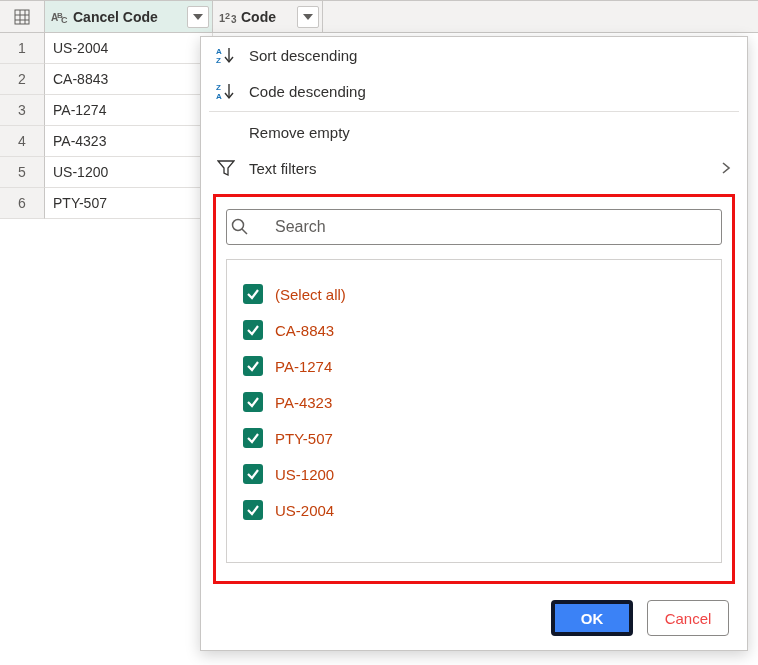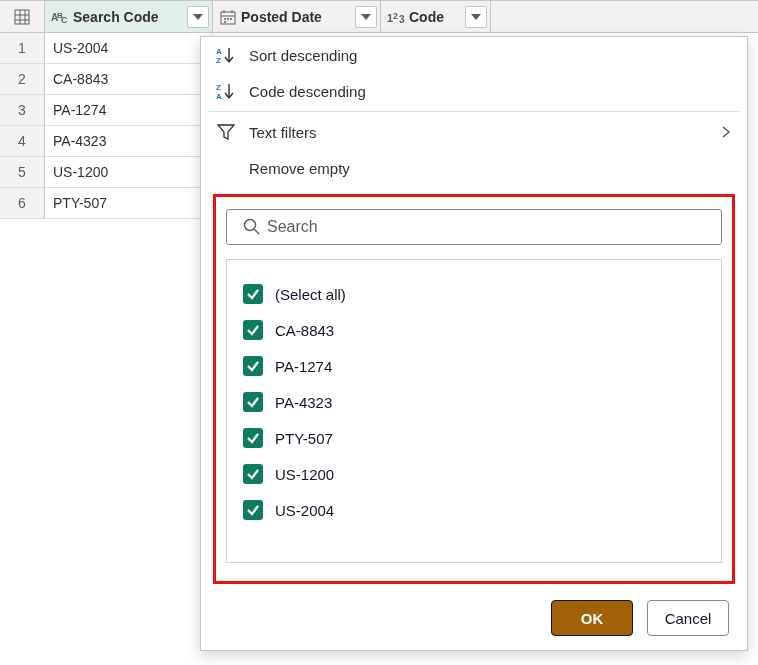--- a/index.html
+++ b/index.html
@@ -27,32 +27,32 @@
   .cells .row .c1 { width:168px; border-right:1px solid #e1dfdd; padding-left:8px; display:flex; align-items:center; color:#323130; }
 
   
   .menu { position:absolute; top:36px; left:200px; width:548px; background:#fff; border:1px solid #c8c6c4; box-shadow:0 4px 14px rgba(0,0,0,0.18); padding-bottom:14px; }
   .menu-item { display:flex; align-items:center; height:36px; padding-left:14px; gap:12px; cursor:default; font-size:15px; color:#323130; }
   .menu-item .mi-icon { width:22px; display:flex; align-items:center; justify-content:center; }
   .menu-item .mi-arrow { margin-left:auto; margin-right:16px; color:#605e5c; }
   .menu-sep { height:1px; background:#e1dfdd; margin:2px 8px; }
 
   .highlight-box { border:3px solid #e11; margin:8px 12px 0 12px; padding:12px 10px 18px 10px; }
-  .search { display:flex; align-items:center; border:1px solid #8a8886; border-radius:3px; height:36px; padding-left:16px; gap:4px; margin-bottom:14px; }
+  .search { display:flex; align-items:center; border:1px solid #8a8886; border-radius:3px; height:36px; padding-left:4px; gap:24px; margin-bottom:14px; }
   .search input { border:none; outline:none; font-size:16px; flex:1; color:#605e5c; background:transparent; }
   .search input::placeholder { color:#605e5c; }
 
   .check-area { border:1px solid #d2d0ce; padding:16px 16px 34px 16px; }
-  .check-row { display:flex; align-items:center; gap:12px; height:36px; font-size:15px; color:#0f172a; }
+  .check-row { display:flex; align-items:center; gap:12px; height:36px; font-size:15px; color:#c2410c; }
   .chk { width:20px; height:20px; border-radius:3px; background:#0f7b61; display:flex; align-items:center; justify-content:center; flex-shrink:0; }
 
   .footer { display:flex; justify-content:flex-end; gap:14px; margin:16px 18px 0 0; }
   .btn { height:36px; min-width:82px; border-radius:4px; font-size:15px; display:flex; align-items:center; justify-content:center; cursor:default; }
-  .btn-ok { background:#a16207; color:#fff; border:1px solid #0f172a; font-weight:600; }
-  .btn-cancel { background:#fff; color:#0f172a; border:1px solid #8a8886; }
+  .btn-ok { background:#3b82f6; color:#fff; border:4px solid #0f172a; font-weight:600; }
+  .btn-cancel { background:#fff; color:#ef4444; border:1px solid #8a8886; }
 
   svg { display:block; }
 </style>
 </head>
 <body>
 
 <div class="wrap">
 
   <div class="headers">
     <div class="rowhead-cell">
@@ -65,41 +65,21 @@
         </svg>
     </div>
     <div class="col col1 selected">
       <span class="type-icon">
         <svg width="18" height="16">
             <text x="0" y="12" font-size="10" fill="#605e5c">A</text>
             <text x="6" y="9" font-size="8" fill="#605e5c">B</text>
             <text x="10" y="14" font-size="9" fill="#605e5c">C</text>
           </svg>
       </span>
-      <span class="label">Search Code</span>
-      <span class="dd">
-        <svg width="10" height="6">
-            <polygon points="0,0 10,0 5,6" fill="#605e5c"></polygon>
-          </svg>
-      </span>
-    </div>
-    <div class="col col2">
-      <span class="type-icon">
-        <svg width="16" height="16">
-            <rect x="1" y="3" width="14" height="12" fill="none" stroke="#605e5c"></rect>
-            <line x1="1" y1="7" x2="15" y2="7" stroke="#605e5c"></line>
-            <line x1="4" y1="1" x2="4" y2="4" stroke="#605e5c"></line>
-            <line x1="12" y1="1" x2="12" y2="4" stroke="#605e5c"></line>
-            <circle cx="5" cy="10" r="1" fill="#605e5c"></circle>
-            <circle cx="8" cy="10" r="1" fill="#605e5c"></circle>
-            <circle cx="11" cy="10" r="1" fill="#605e5c"></circle>
-            <circle cx="5" cy="13" r="1" fill="#605e5c"></circle>
-          </svg>
-      </span>
-      <span class="label">Posted Date</span>
+      <span class="label">Cancel Code</span>
       <span class="dd">
         <svg width="10" height="6">
             <polygon points="0,0 10,0 5,6" fill="#605e5c"></polygon>
           </svg>
       </span>
     </div>
     <div class="col col3">
       <span class="type-icon">
         <svg width="20" height="16">
             <text x="0" y="13" font-size="11" fill="#605e5c">1</text>
@@ -169,36 +149,36 @@
             <line x1="13" y1="2" x2="13" y2="15" stroke="#323130" stroke-width="1.4"></line>
             <polyline points="9,11 13,16 17,11" fill="none" stroke="#323130" stroke-width="1.4"></polyline>
           </svg>
       </span>
       <span>Code descending</span>
     </div>
 
     <div class="menu-sep"></div>
 
     <div class="menu-item">
+      <span class="mi-icon"></span>
+      <span>Remove empty</span>
+    </div>
+
+    <div class="menu-item">
       <span class="mi-icon">
         <svg width="18" height="18">
             <polygon points="1,2 17,2 11,9 11,16 7,14 7,9" fill="none" stroke="#323130" stroke-width="1.3"></polygon>
           </svg>
       </span>
       <span>Text filters</span>
       <span class="mi-arrow">
         <svg width="10" height="14">
             <polyline points="2,2 8,7 2,12" fill="none" stroke="#605e5c" stroke-width="1.6"></polyline>
           </svg>
       </span>
-    </div>
-
-    <div class="menu-item">
-      <span class="mi-icon"></span>
-      <span>Remove empty</span>
     </div>
 
     <div class="highlight-box">
       <div class="search">
         <span>
           <svg width="18" height="18">
               <circle cx="7" cy="7" r="5.5" fill="none" stroke="#605e5c" stroke-width="1.5"></circle>
               <line x1="11" y1="11" x2="16" y2="16" stroke="#605e5c" stroke-width="1.5"></line>
             </svg>
         </span>

